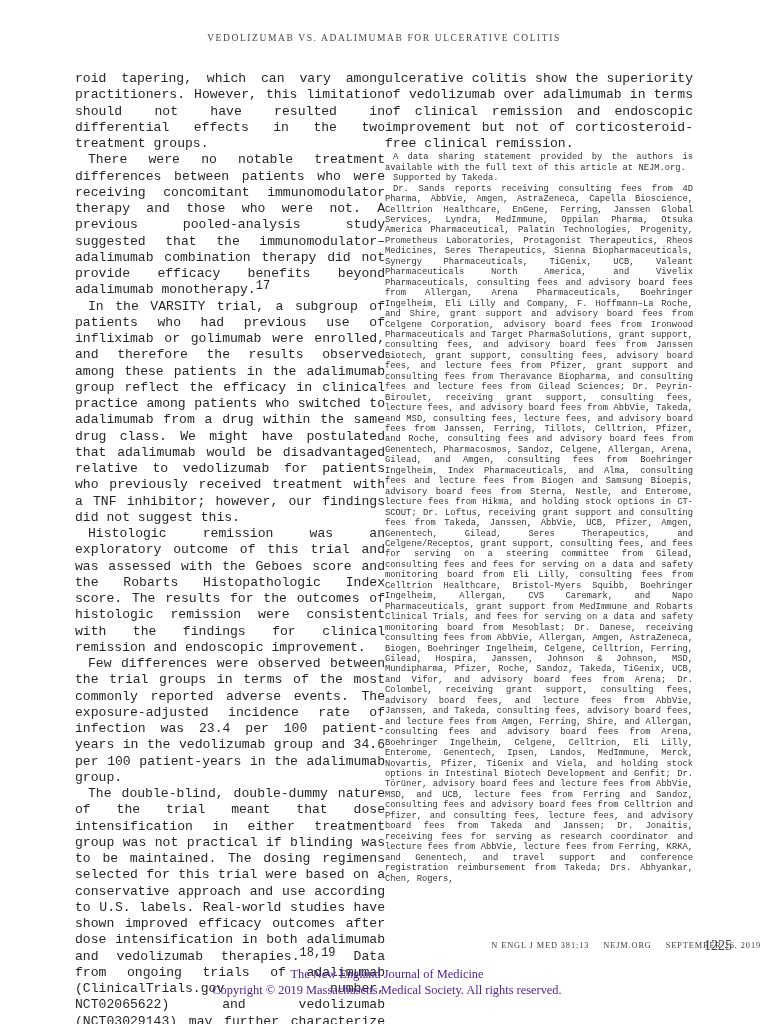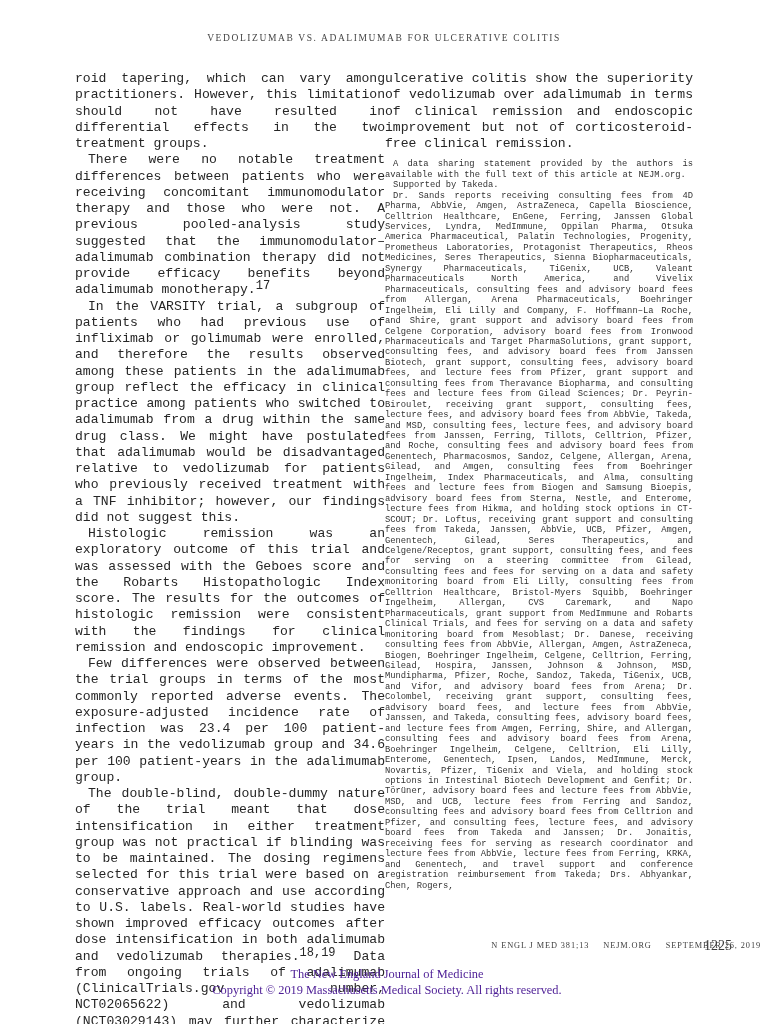--- a/index.html
+++ b/index.html
@@ -48,21 +48,20 @@
     color: #262626;
   }
   .body-text p.indent { text-indent: 13px; }
   sup {
     font-size: 12px;
     line-height: 0;
     vertical-align: 4px;
     letter-spacing: 0;
   }
   .notes {
-    margin-top: 7px;
   }
   .notes p {
     margin: 0;
     font-size: 8.8px;
     line-height: 10.45px;
     color: #333333;
     text-indent: 8px;
     text-align: justify;
   }
   .footer-journal {

